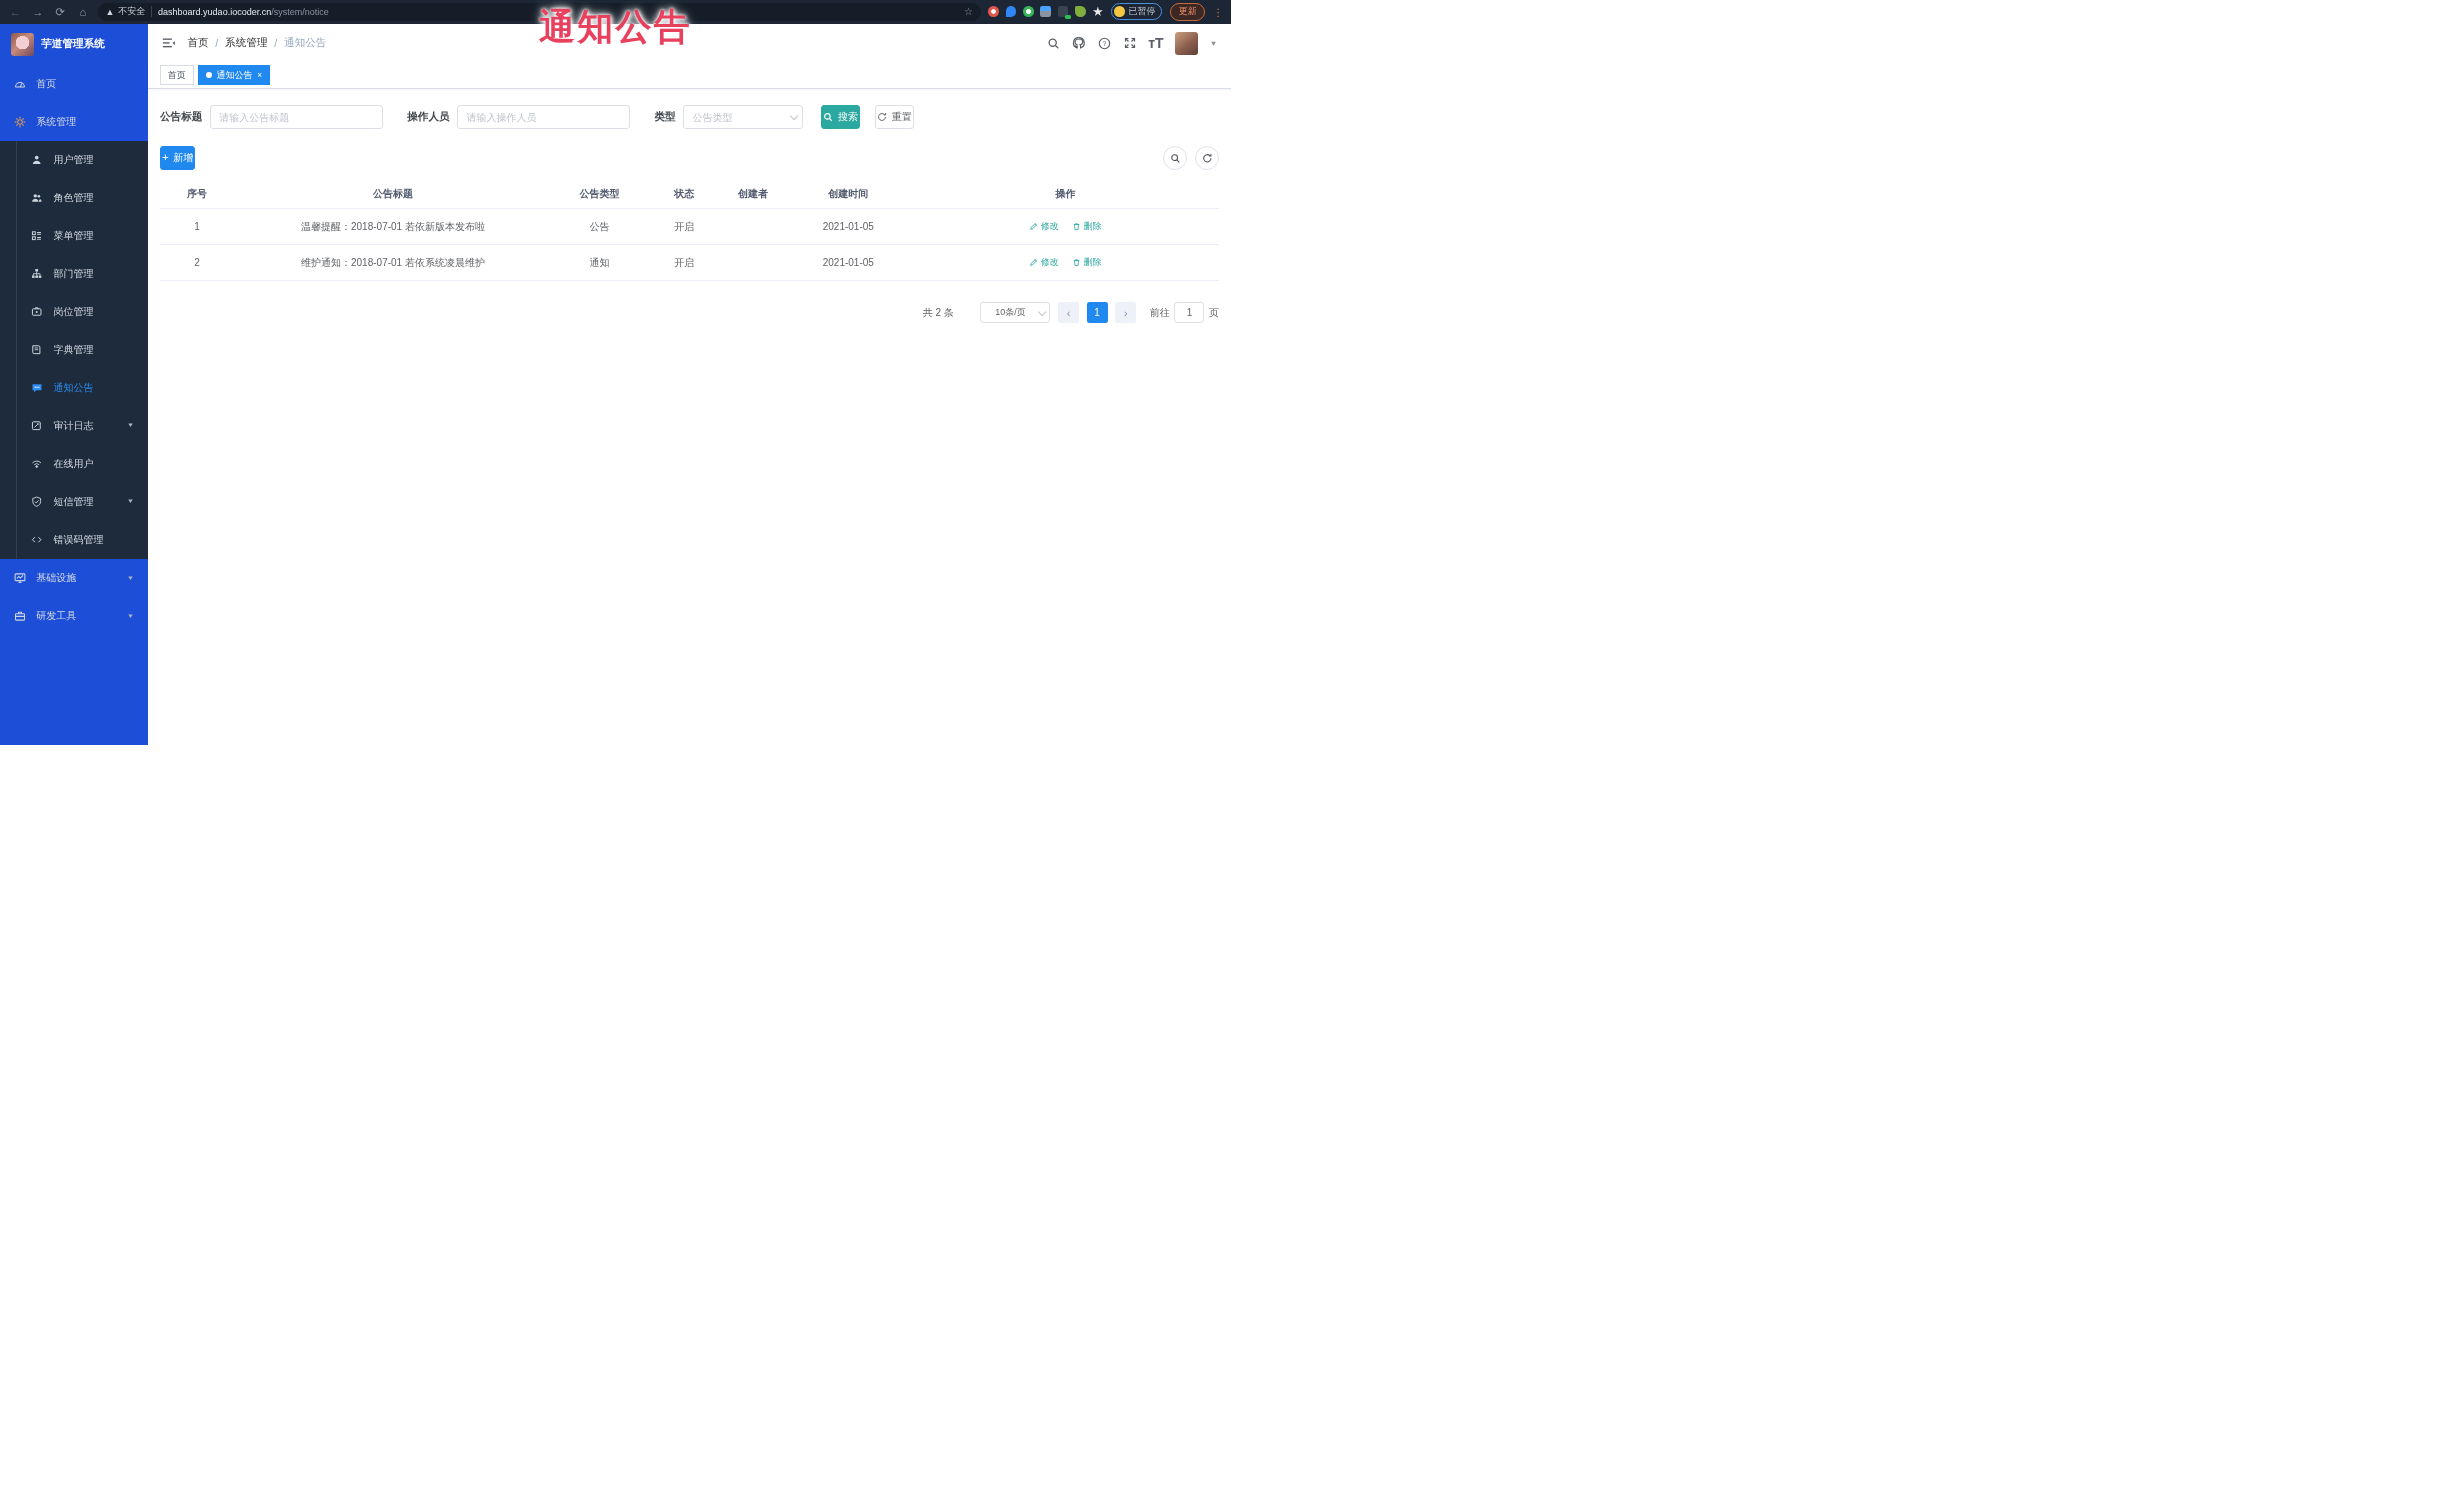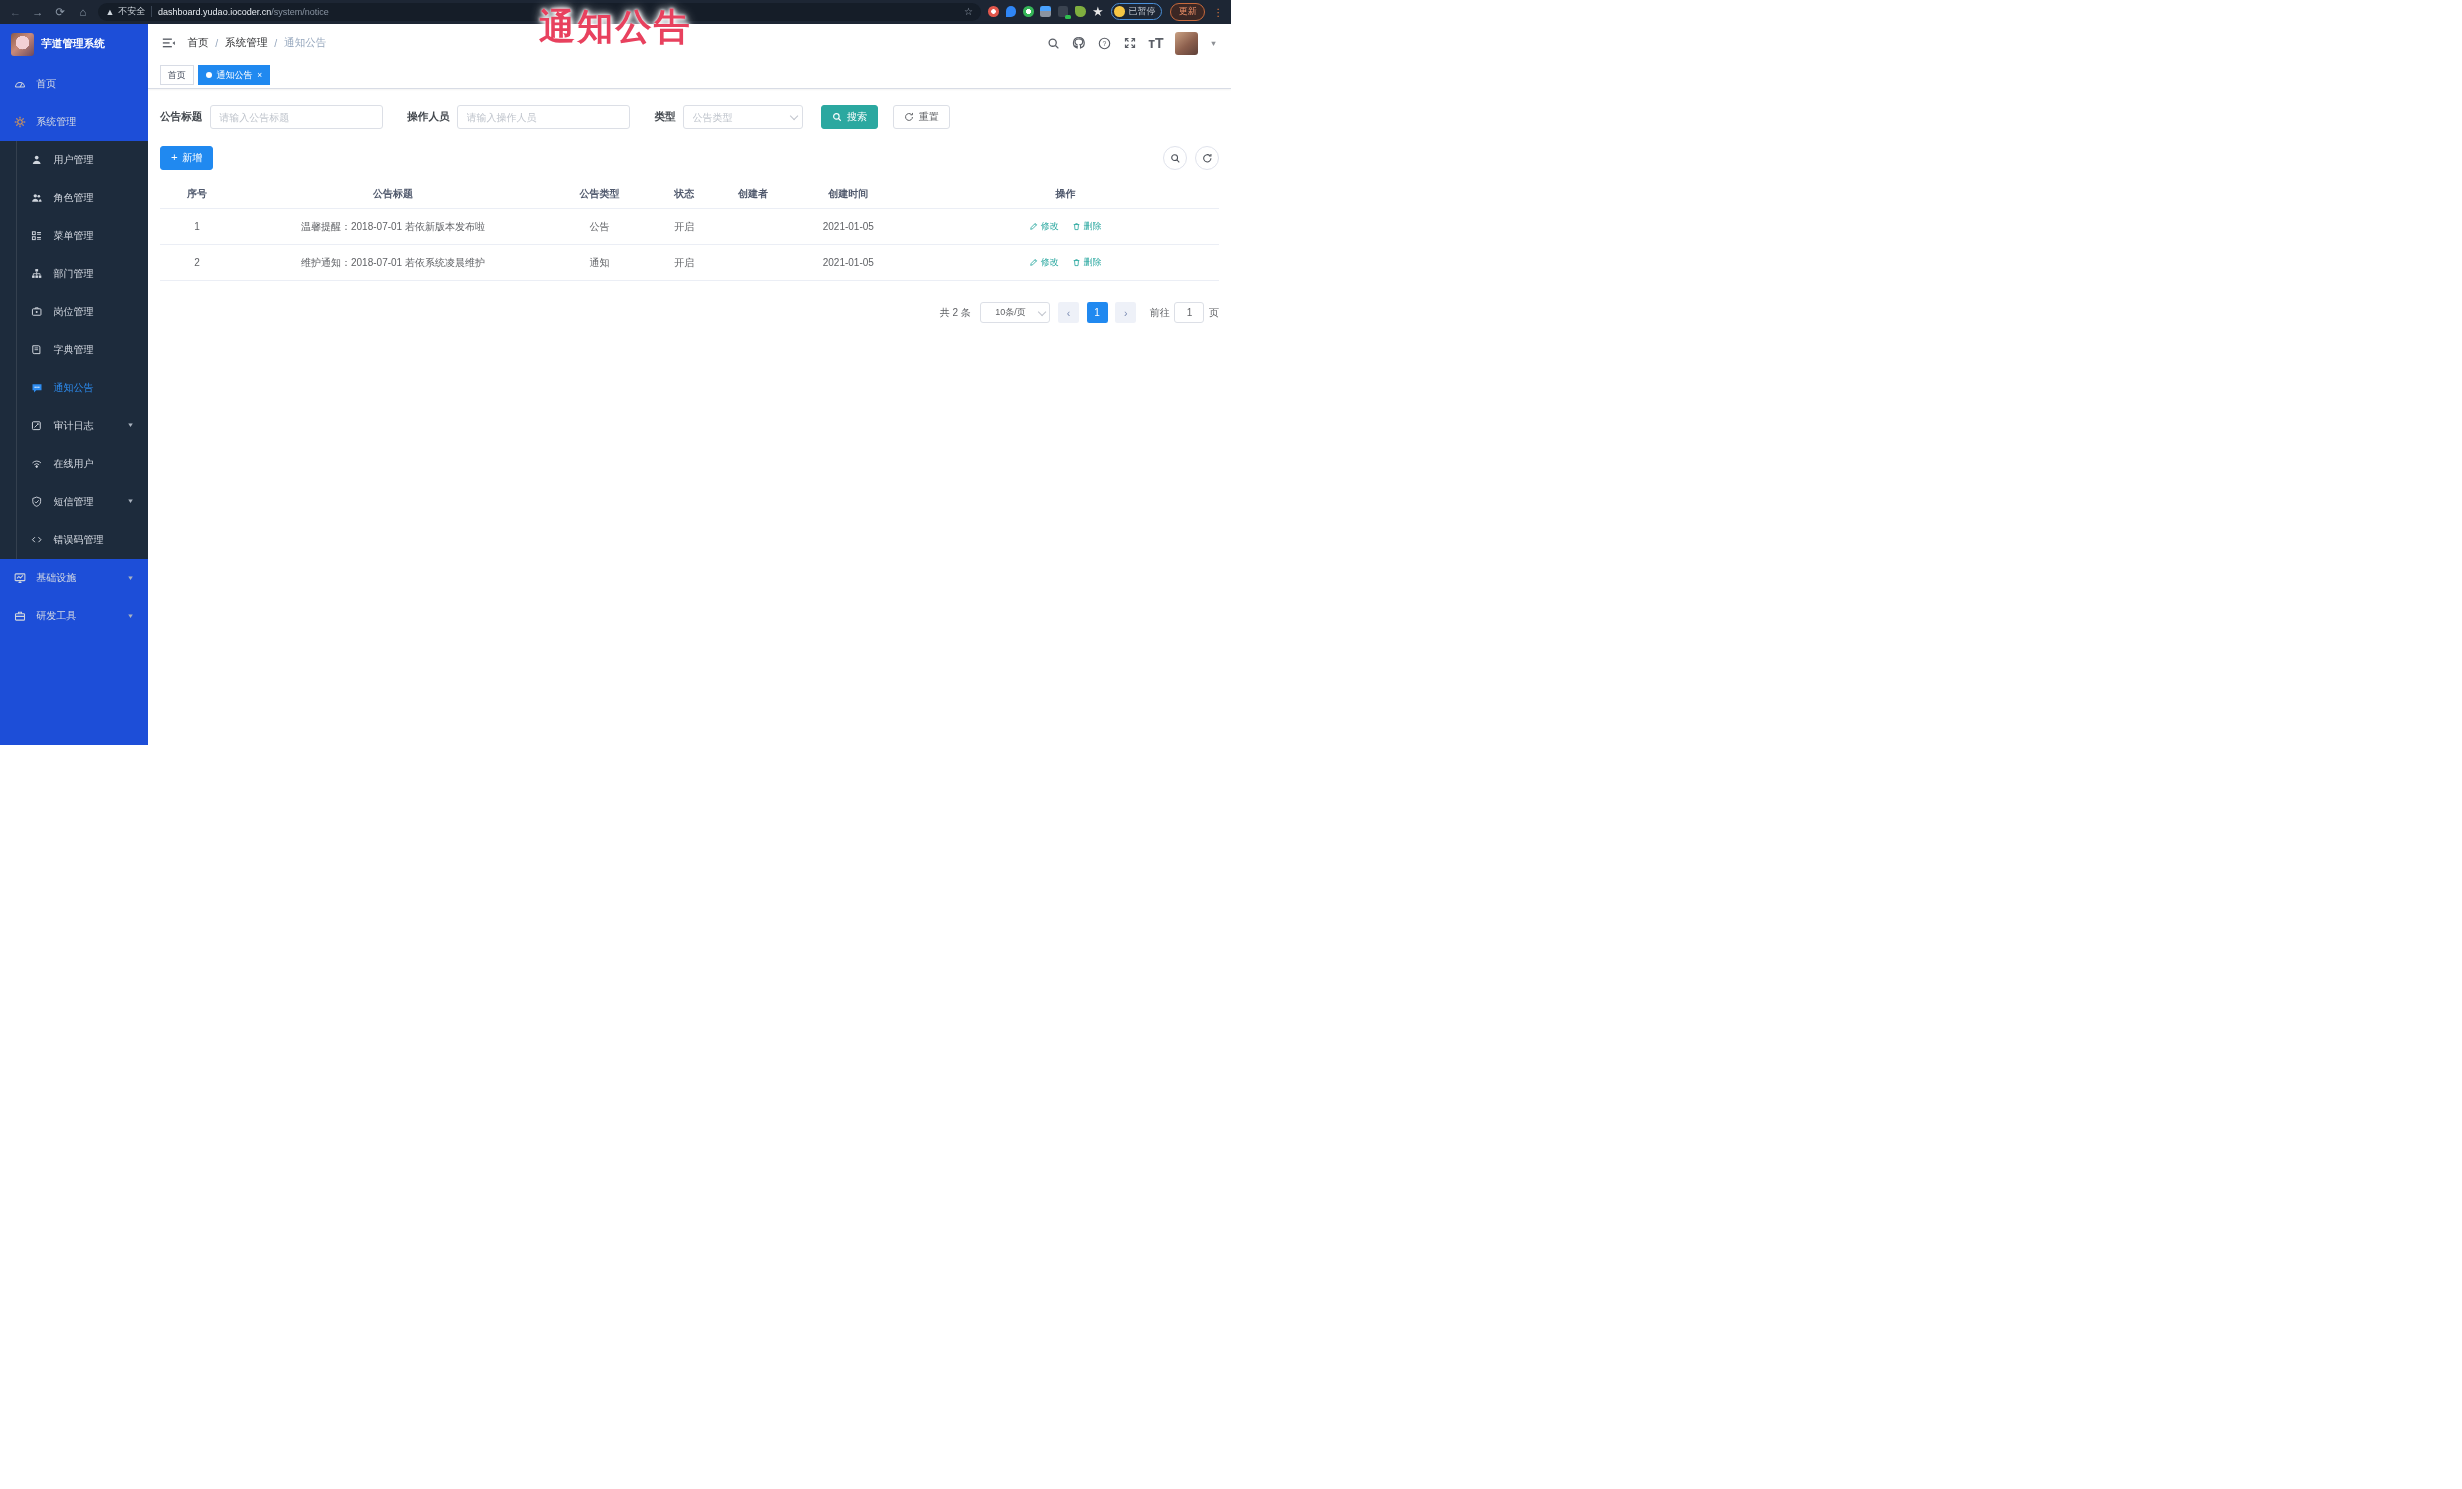--- a/index.html
+++ b/index.html
@@ -67,39 +67,39 @@
 
   
   .filter-row { display:flex; align-items:center; gap:7.6px; flex-wrap:nowrap; }
   .f-label { font-size:10.6px; font-weight:bold; color:#43484e; margin-left:16.7px; }
   .f-label.first { margin-left:0; }
   .f-input { height:24px; border:0.8px solid #dcdfe6; border-radius:3px; padding:0 8.3px; font-size:10px; color:#606266; width:173px; font-family:inherit; }
   .f-input::placeholder { color:#bfc4cc; }
   .f-select { position:relative; width:120px; }
   .f-select .f-input { width:100%; padding-right:21px; }
   .sel-arrow { position:absolute; right:7.6px; top:9px; width:6px; height:6px; border-right:1.1px solid #c0c4cc; border-bottom:1.1px solid #c0c4cc; transform:rotate(45deg) translateY(-1.5px); }
-  .btn { height:24px; border-radius:3px; border:0.8px solid transparent; font-size:10px; display:inline-flex; align-items:center; gap:4.6px; padding:0 10px; cursor:pointer; font-family:inherit; }
+  .btn { height:24px; border-radius:3px; border:0.8px solid transparent; font-size:10px; display:inline-flex; align-items:center; gap:4.6px; padding:0 1px; cursor:pointer; font-family:inherit; }
   .btn-search { background:#2ba8a0; border-color:#2ba8a0; color:#fff; margin-left:10.6px; }
   .btn-reset { background:#fff; border-color:#dcdfe6; color:#606266; margin-left:7.6px; }
   .btn-add { background:#2089f0; border-color:#2089f0; color:#fff; }
 
   .toolbar-row { margin-top:16.7px; display:flex; align-items:center; }
   .tool-circles { margin-left:auto; display:flex; gap:7.6px; }
   .circle-btn { width:24px; height:24px; border:0.8px solid #e0e3ec; border-radius:50%; background:#fff; display:flex; align-items:center; justify-content:center; color:#4a4f57; cursor:pointer; }
 
   
   table.grid { width:100%; border-collapse:collapse; margin-top:9px; table-layout:fixed; }
   .grid th { font-size:10px; color:#515a6e; font-weight:bold; height:30px; text-align:center; border-bottom:0.8px solid #ebeef5; }
   .grid td { font-size:10px; color:#606266; height:36px; text-align:center; border-bottom:0.8px solid #ebeef5; white-space:nowrap; overflow:hidden; }
   .op-link { color:#2ba8a0; font-size:9px; display:inline-flex; align-items:center; gap:2.3px; cursor:pointer; }
   .op-link + .op-link { margin-left:10.6px; }
 
   
   .pagination { margin-top:21px; display:flex; align-items:center; justify-content:flex-end; gap:7.6px; font-size:10px; color:#606266; }
-  .pg-total { margin-right:2px; }
+  .pg-total { margin-right:19px; }
   .pg-size { position:relative; width:70px; }
   .pg-size .f-input { width:100%; height:21px; font-size:9px; padding-right:18px; color:#606266; text-align:center; }
   .pg-size .sel-arrow { top:7.6px; right:6px; }
   .pg-btn { width:21px; height:21px; border-radius:2.3px; background:#eef1f8; color:#7d8db3; display:flex; align-items:center; justify-content:center; font-size:10.6px; cursor:pointer; }
   .pg-page { width:21px; height:21px; border-radius:2.3px; background:#2089f0; color:#fff; display:flex; align-items:center; justify-content:center; font-size:10px; cursor:pointer; }
   .pg-goto { display:flex; align-items:center; gap:4.6px; margin-left:6px; }
   .goto-input { width:30px; height:21px; border:0.8px solid #dcdfe6; border-radius:3px; text-align:center; font-size:10px; color:#606266; font-family:inherit; }
 
   
   .overlay-title { position:absolute; top:3px; left:50%; transform:translateX(-50%); font-size:36px; font-weight:bold; color:#e8415e; letter-spacing:2.3px; white-space:nowrap; z-index:50;

